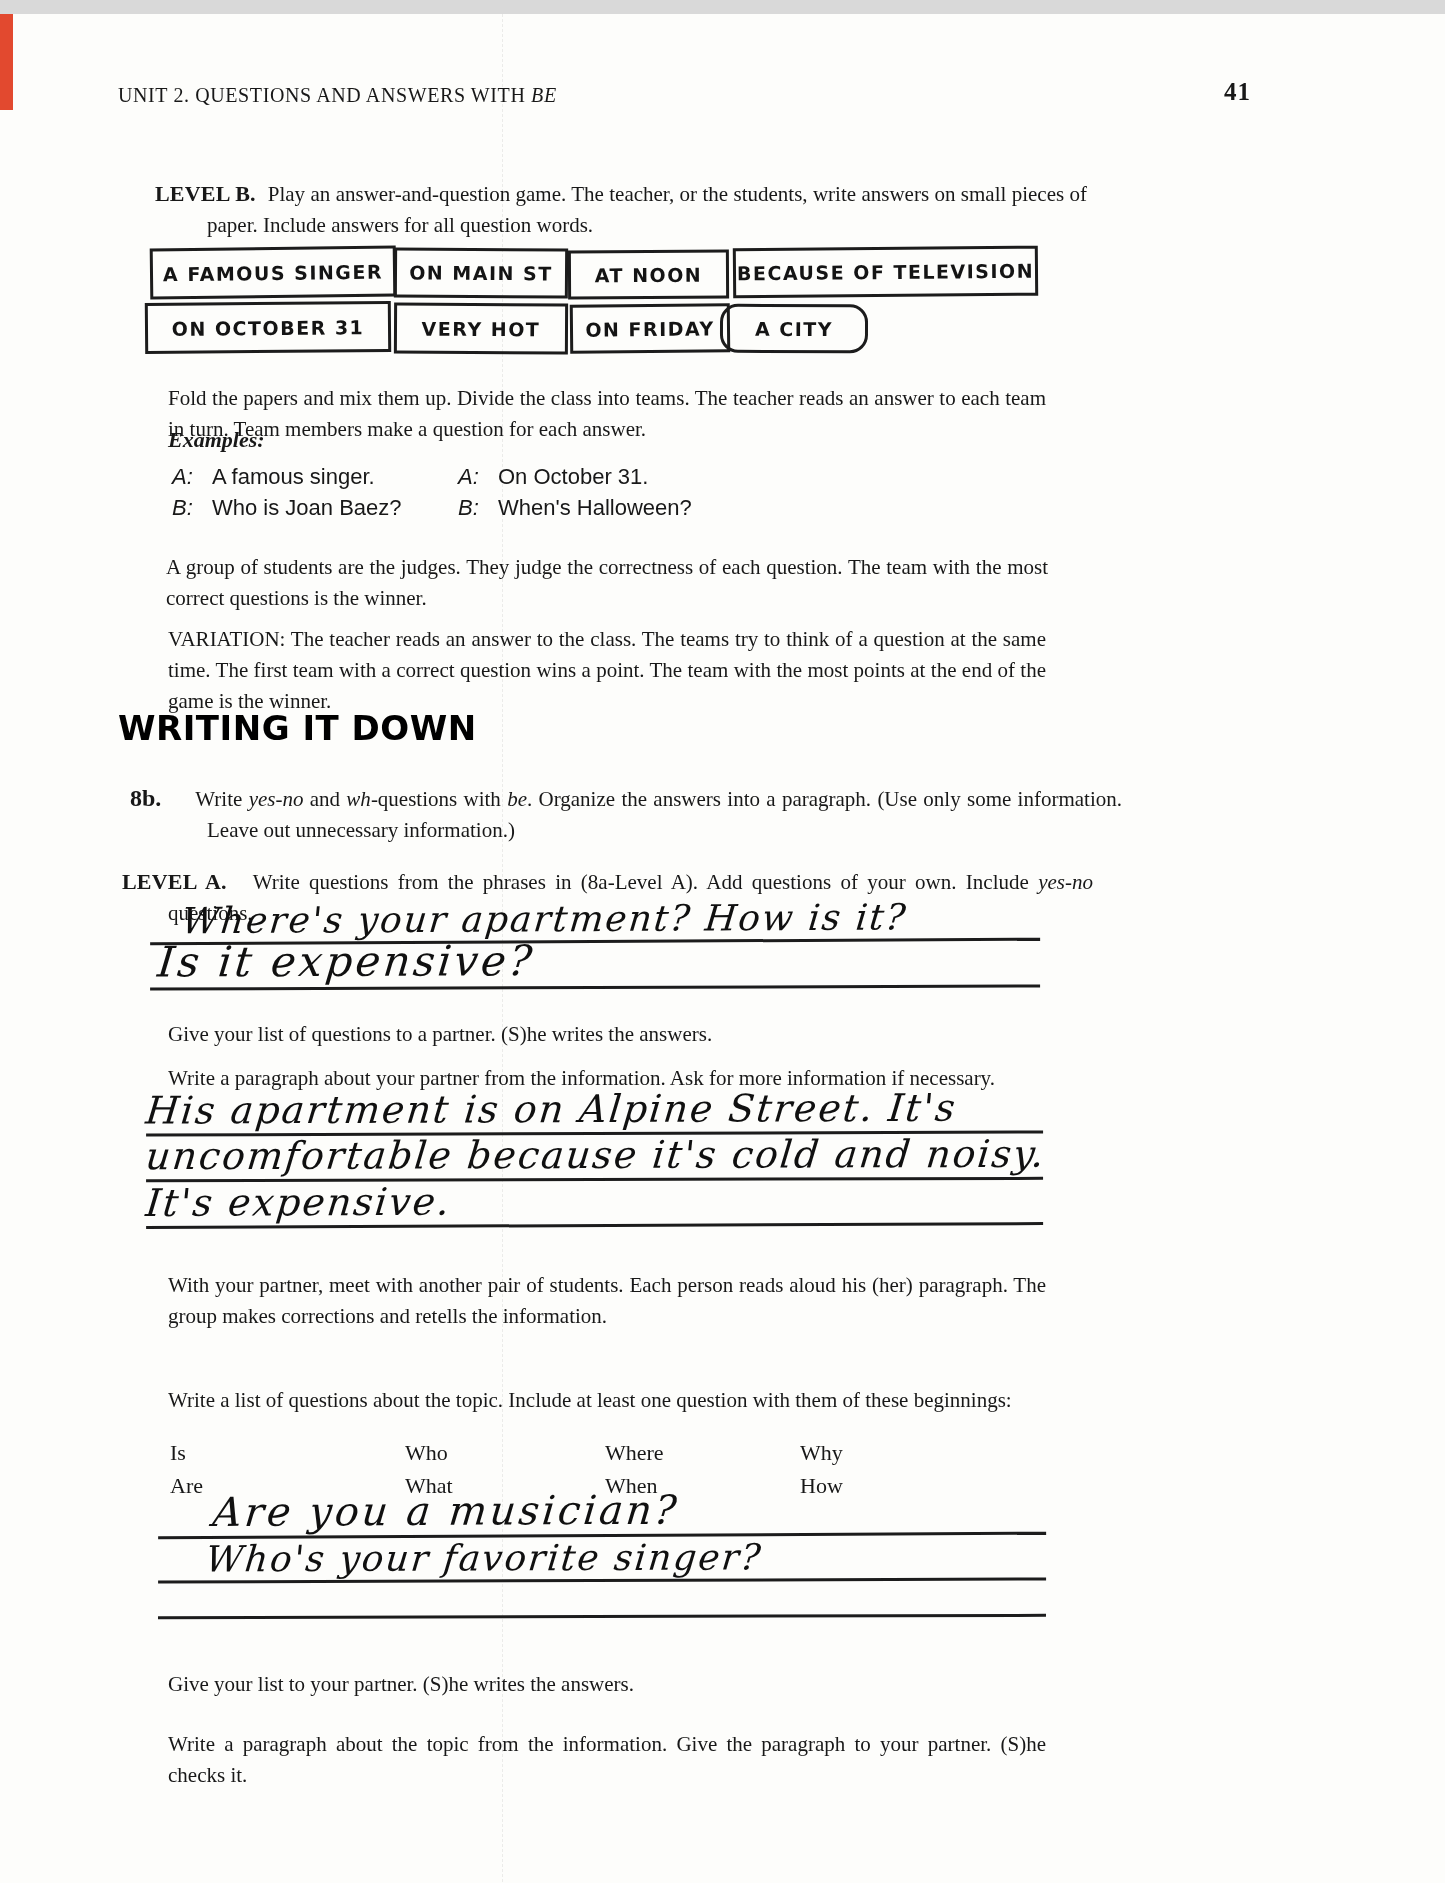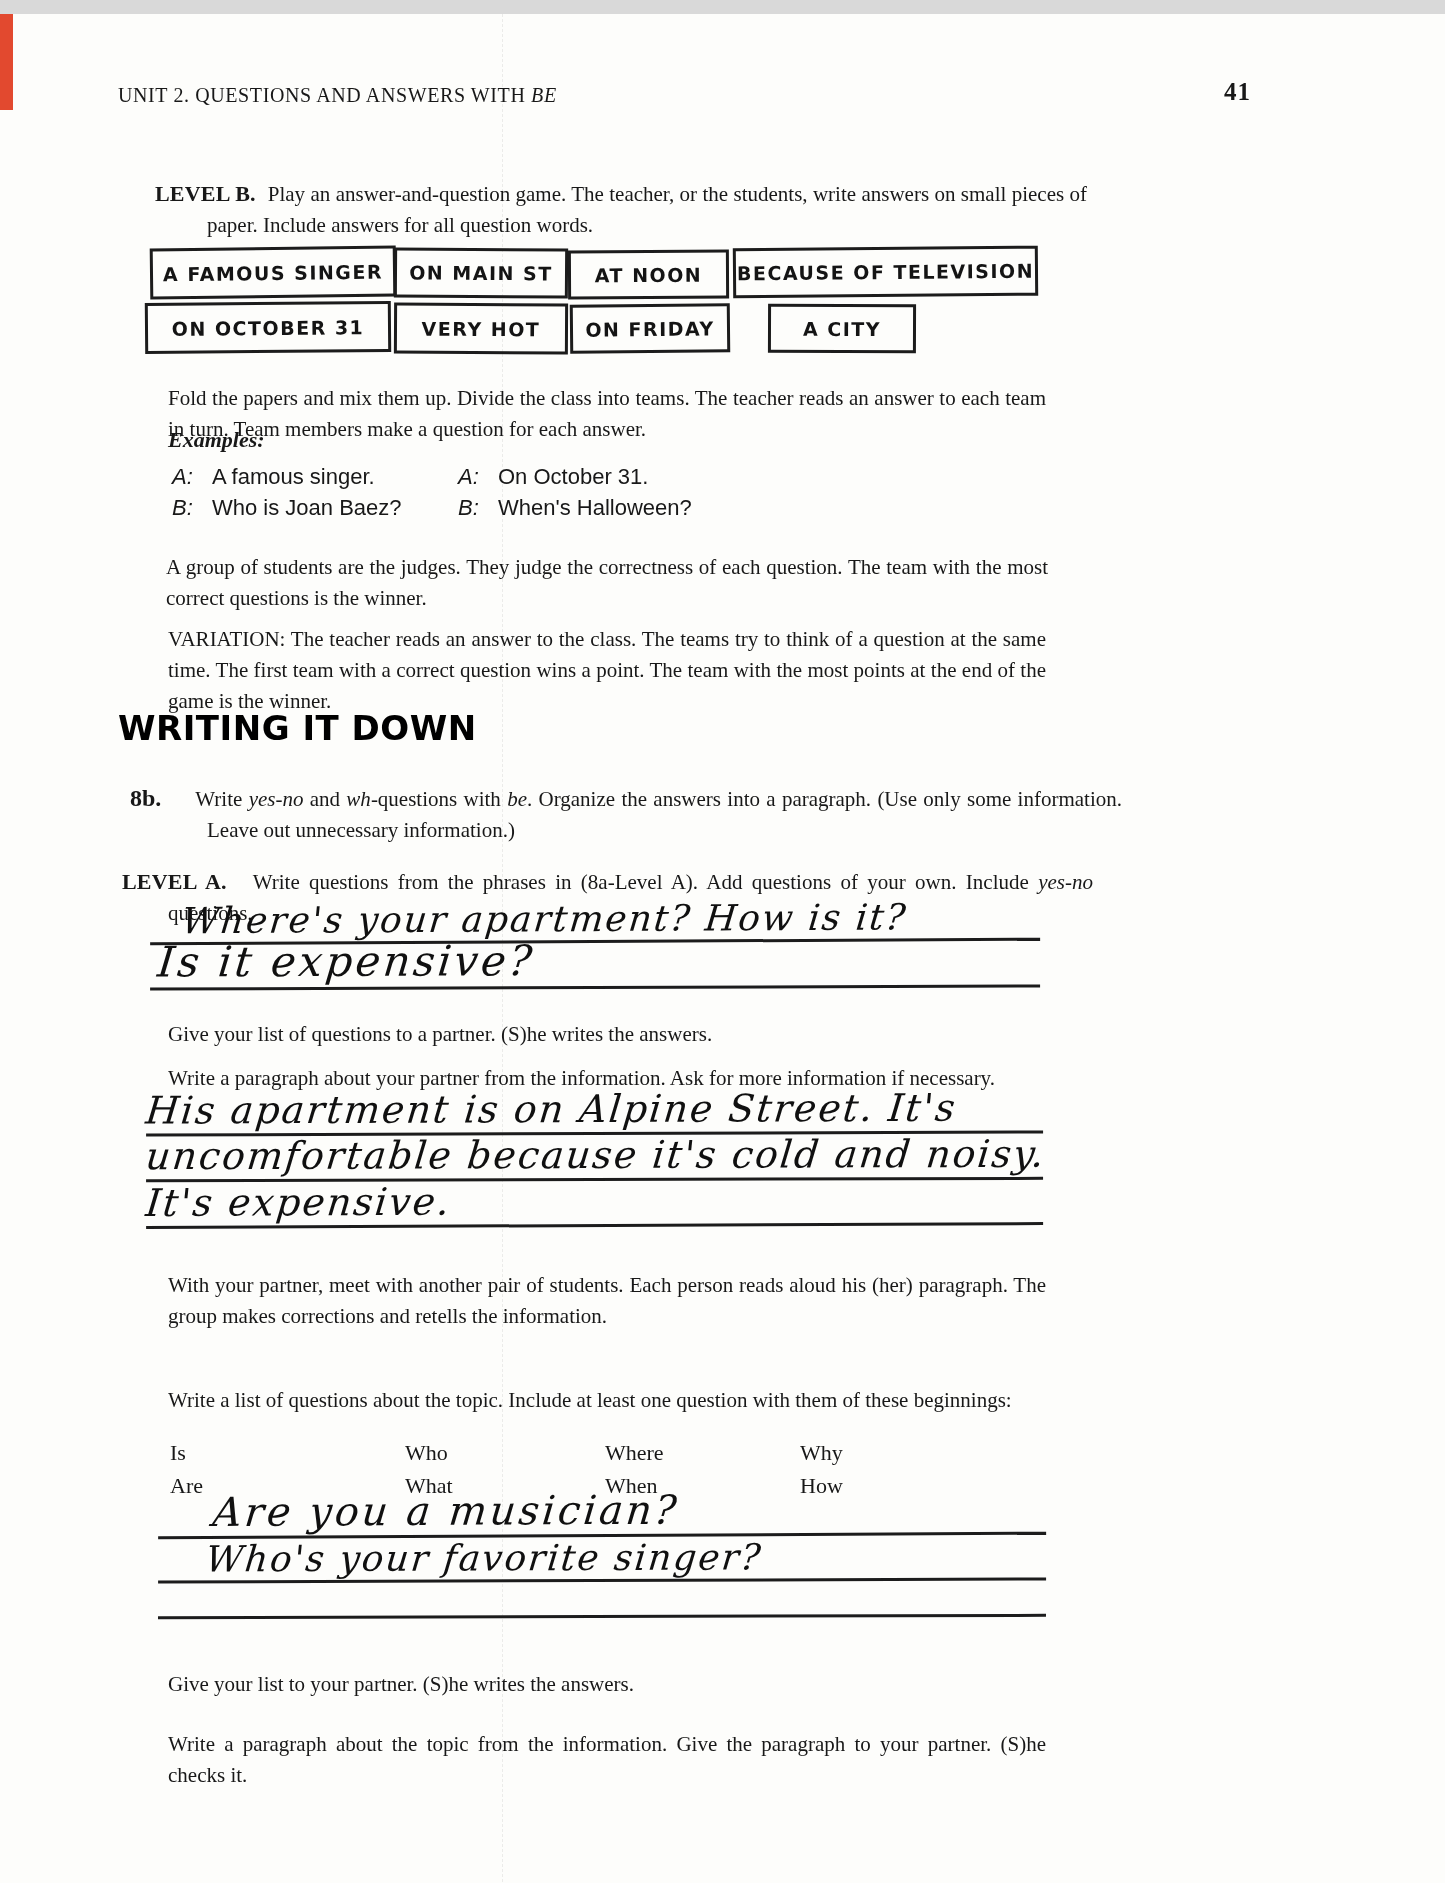--- a/index.html
+++ b/index.html
@@ -77,21 +77,21 @@
 
   <div class="card" style="left:145px;top:288px;width:240px;height:45px;transform:rotate(-0.5deg);">
       <span>ON OCTOBER 31</span>
     </div>
   <div class="card" style="left:394px;top:289px;width:168px;height:45px;transform:rotate(0.3deg);">
       <span>VERY HOT</span>
     </div>
   <div class="card" style="left:570px;top:290px;width:154px;height:43px;transform:rotate(-0.6deg);">
       <span>ON FRIDAY</span>
     </div>
-  <div class="card" style="left:768px;top:290px;width:142px;height:43px;transform:rotate(0.2deg);">
+  <div class="card" style="left:720px;top:290px;width:142px;height:43px;transform:rotate(0.2deg);border-radius:18px;">
       <span>A CITY</span>
     </div>
 
   <p class="para" style="left:168px;top:348px;width:878px;">Fold the papers and mix them up. Divide the class into teams. The teacher reads an answer to each team in turn. Team members make a question for each answer.</p>
 
   <div class="examples-label" style="left:168px;top:413px;">Examples:</div>
   <div class="dialog" style="left:172px;top:447px;">
     <div class="drow">
       <span class="dlabel">A:</span><span class="dtext first">A famous singer.</span><span class="dlabel">A:</span><span class="dtext">On October 31.</span>
     </div>

